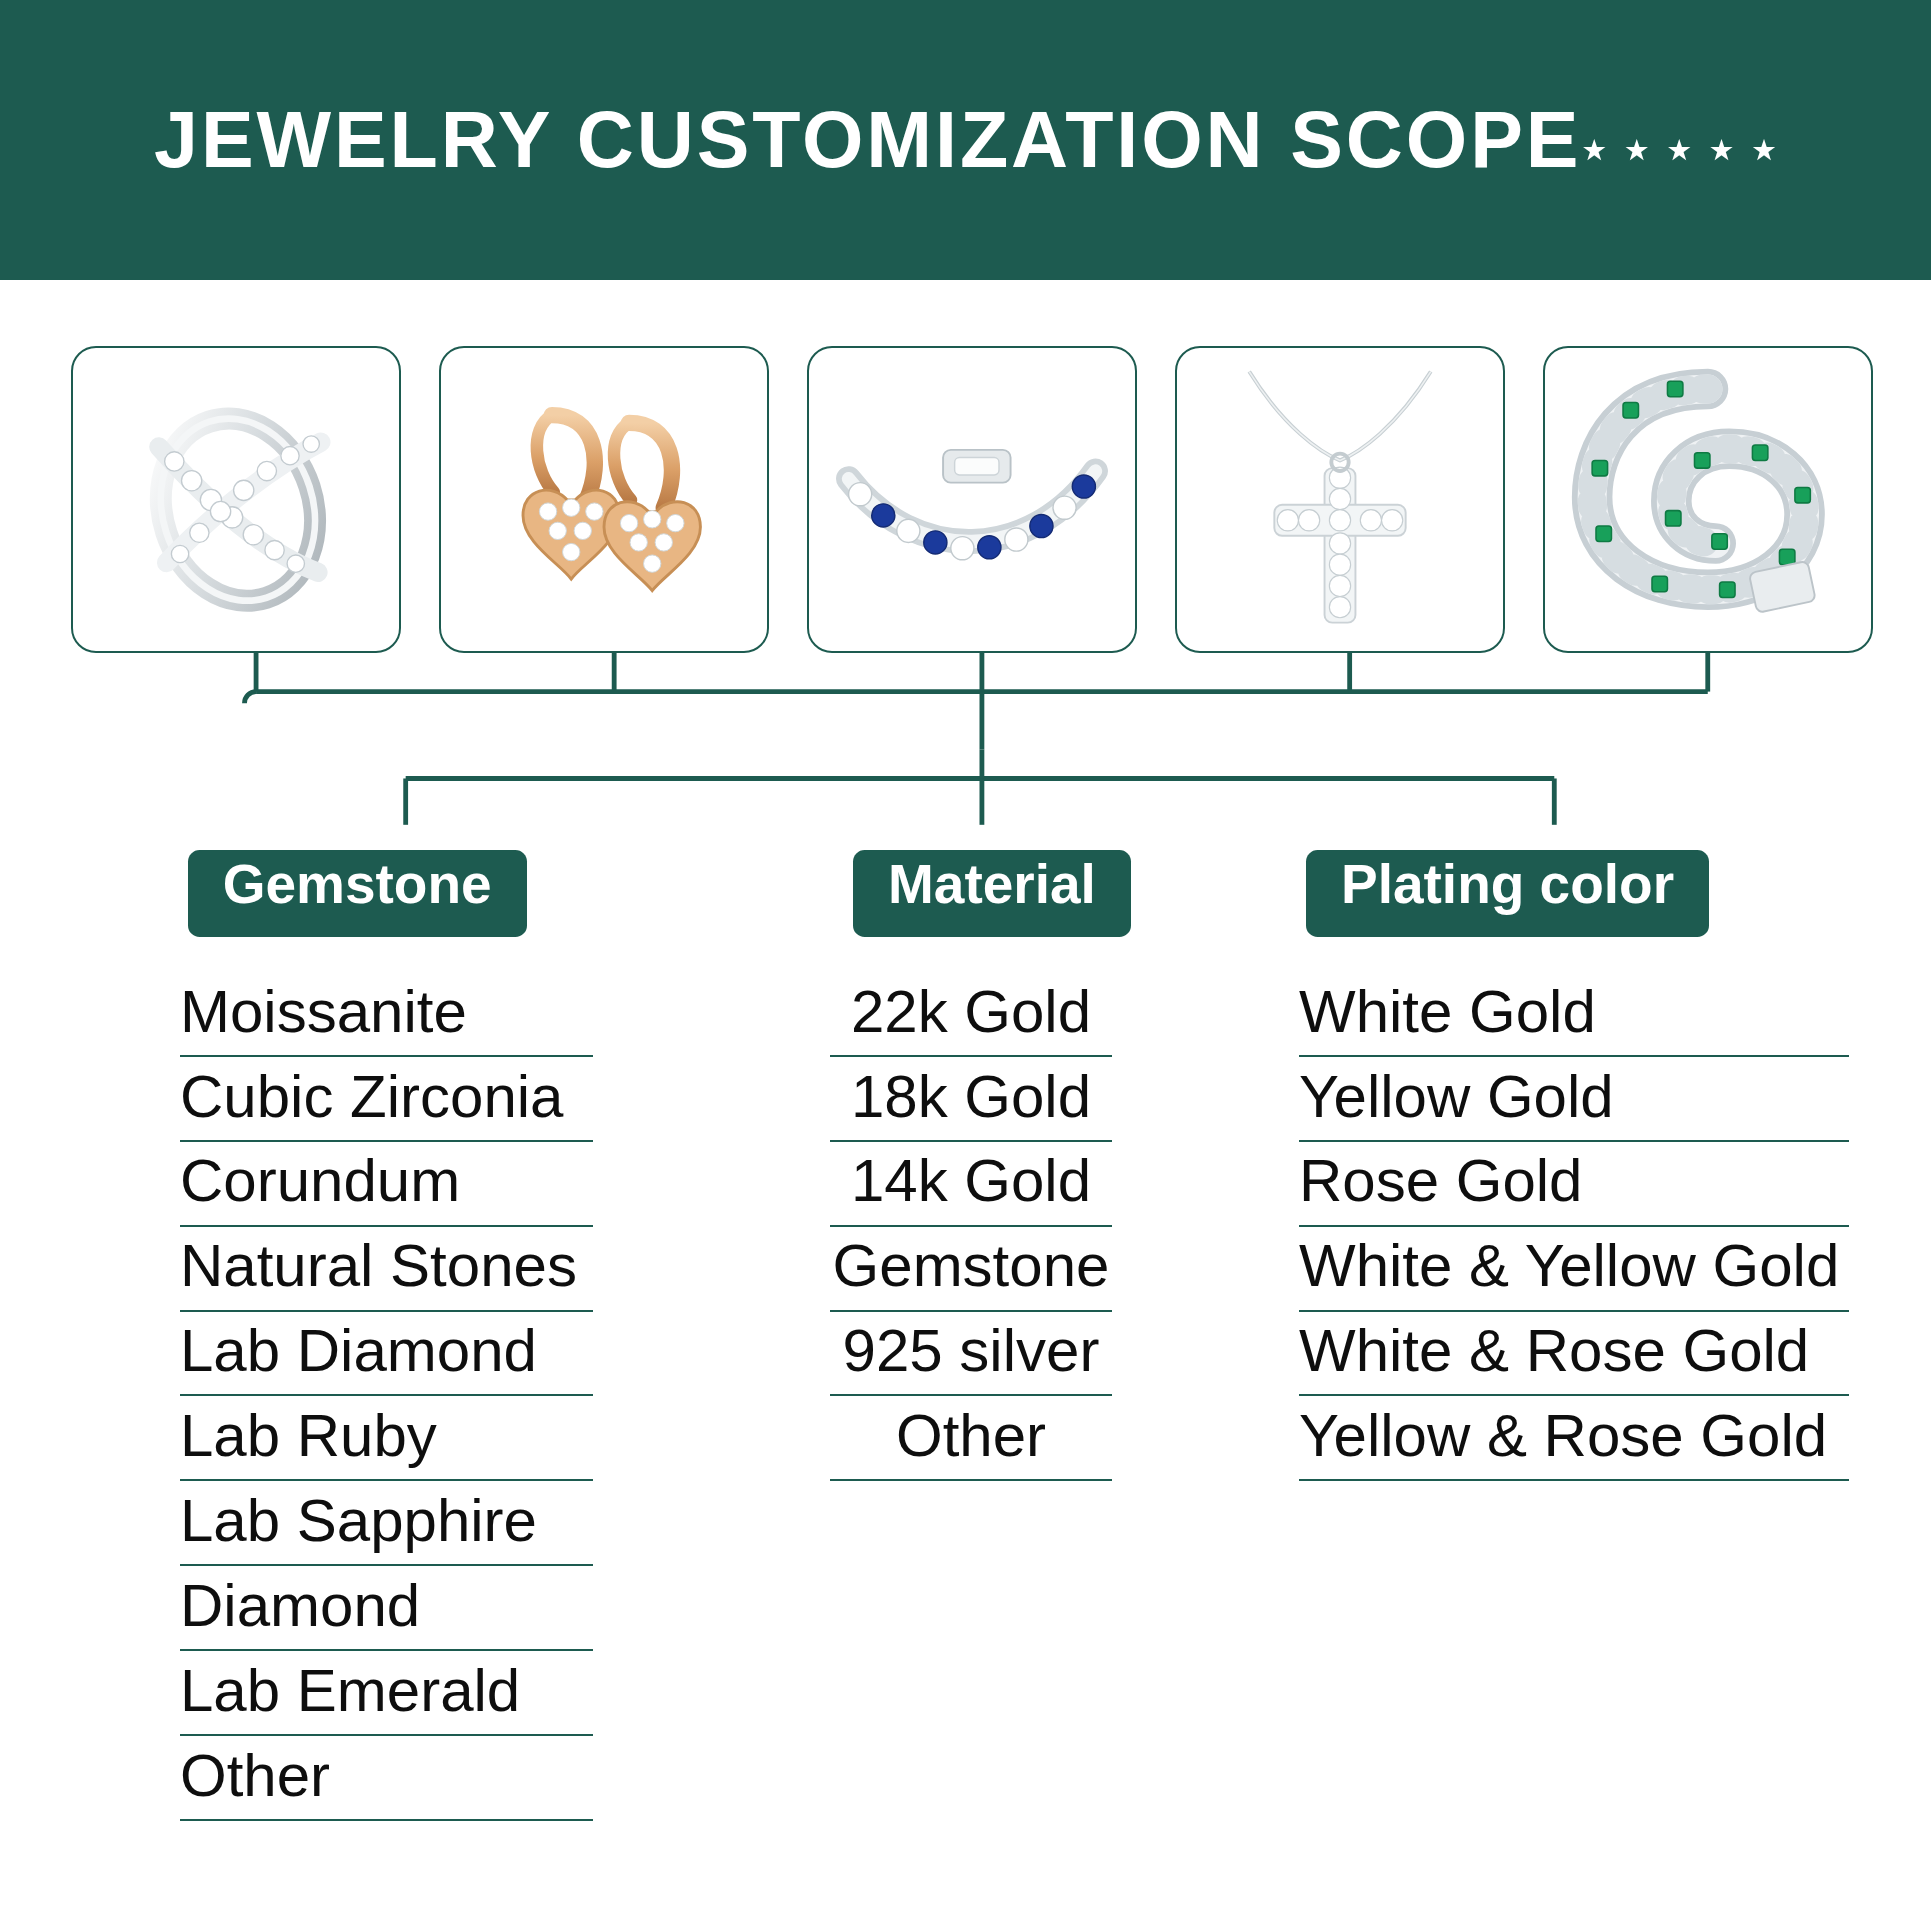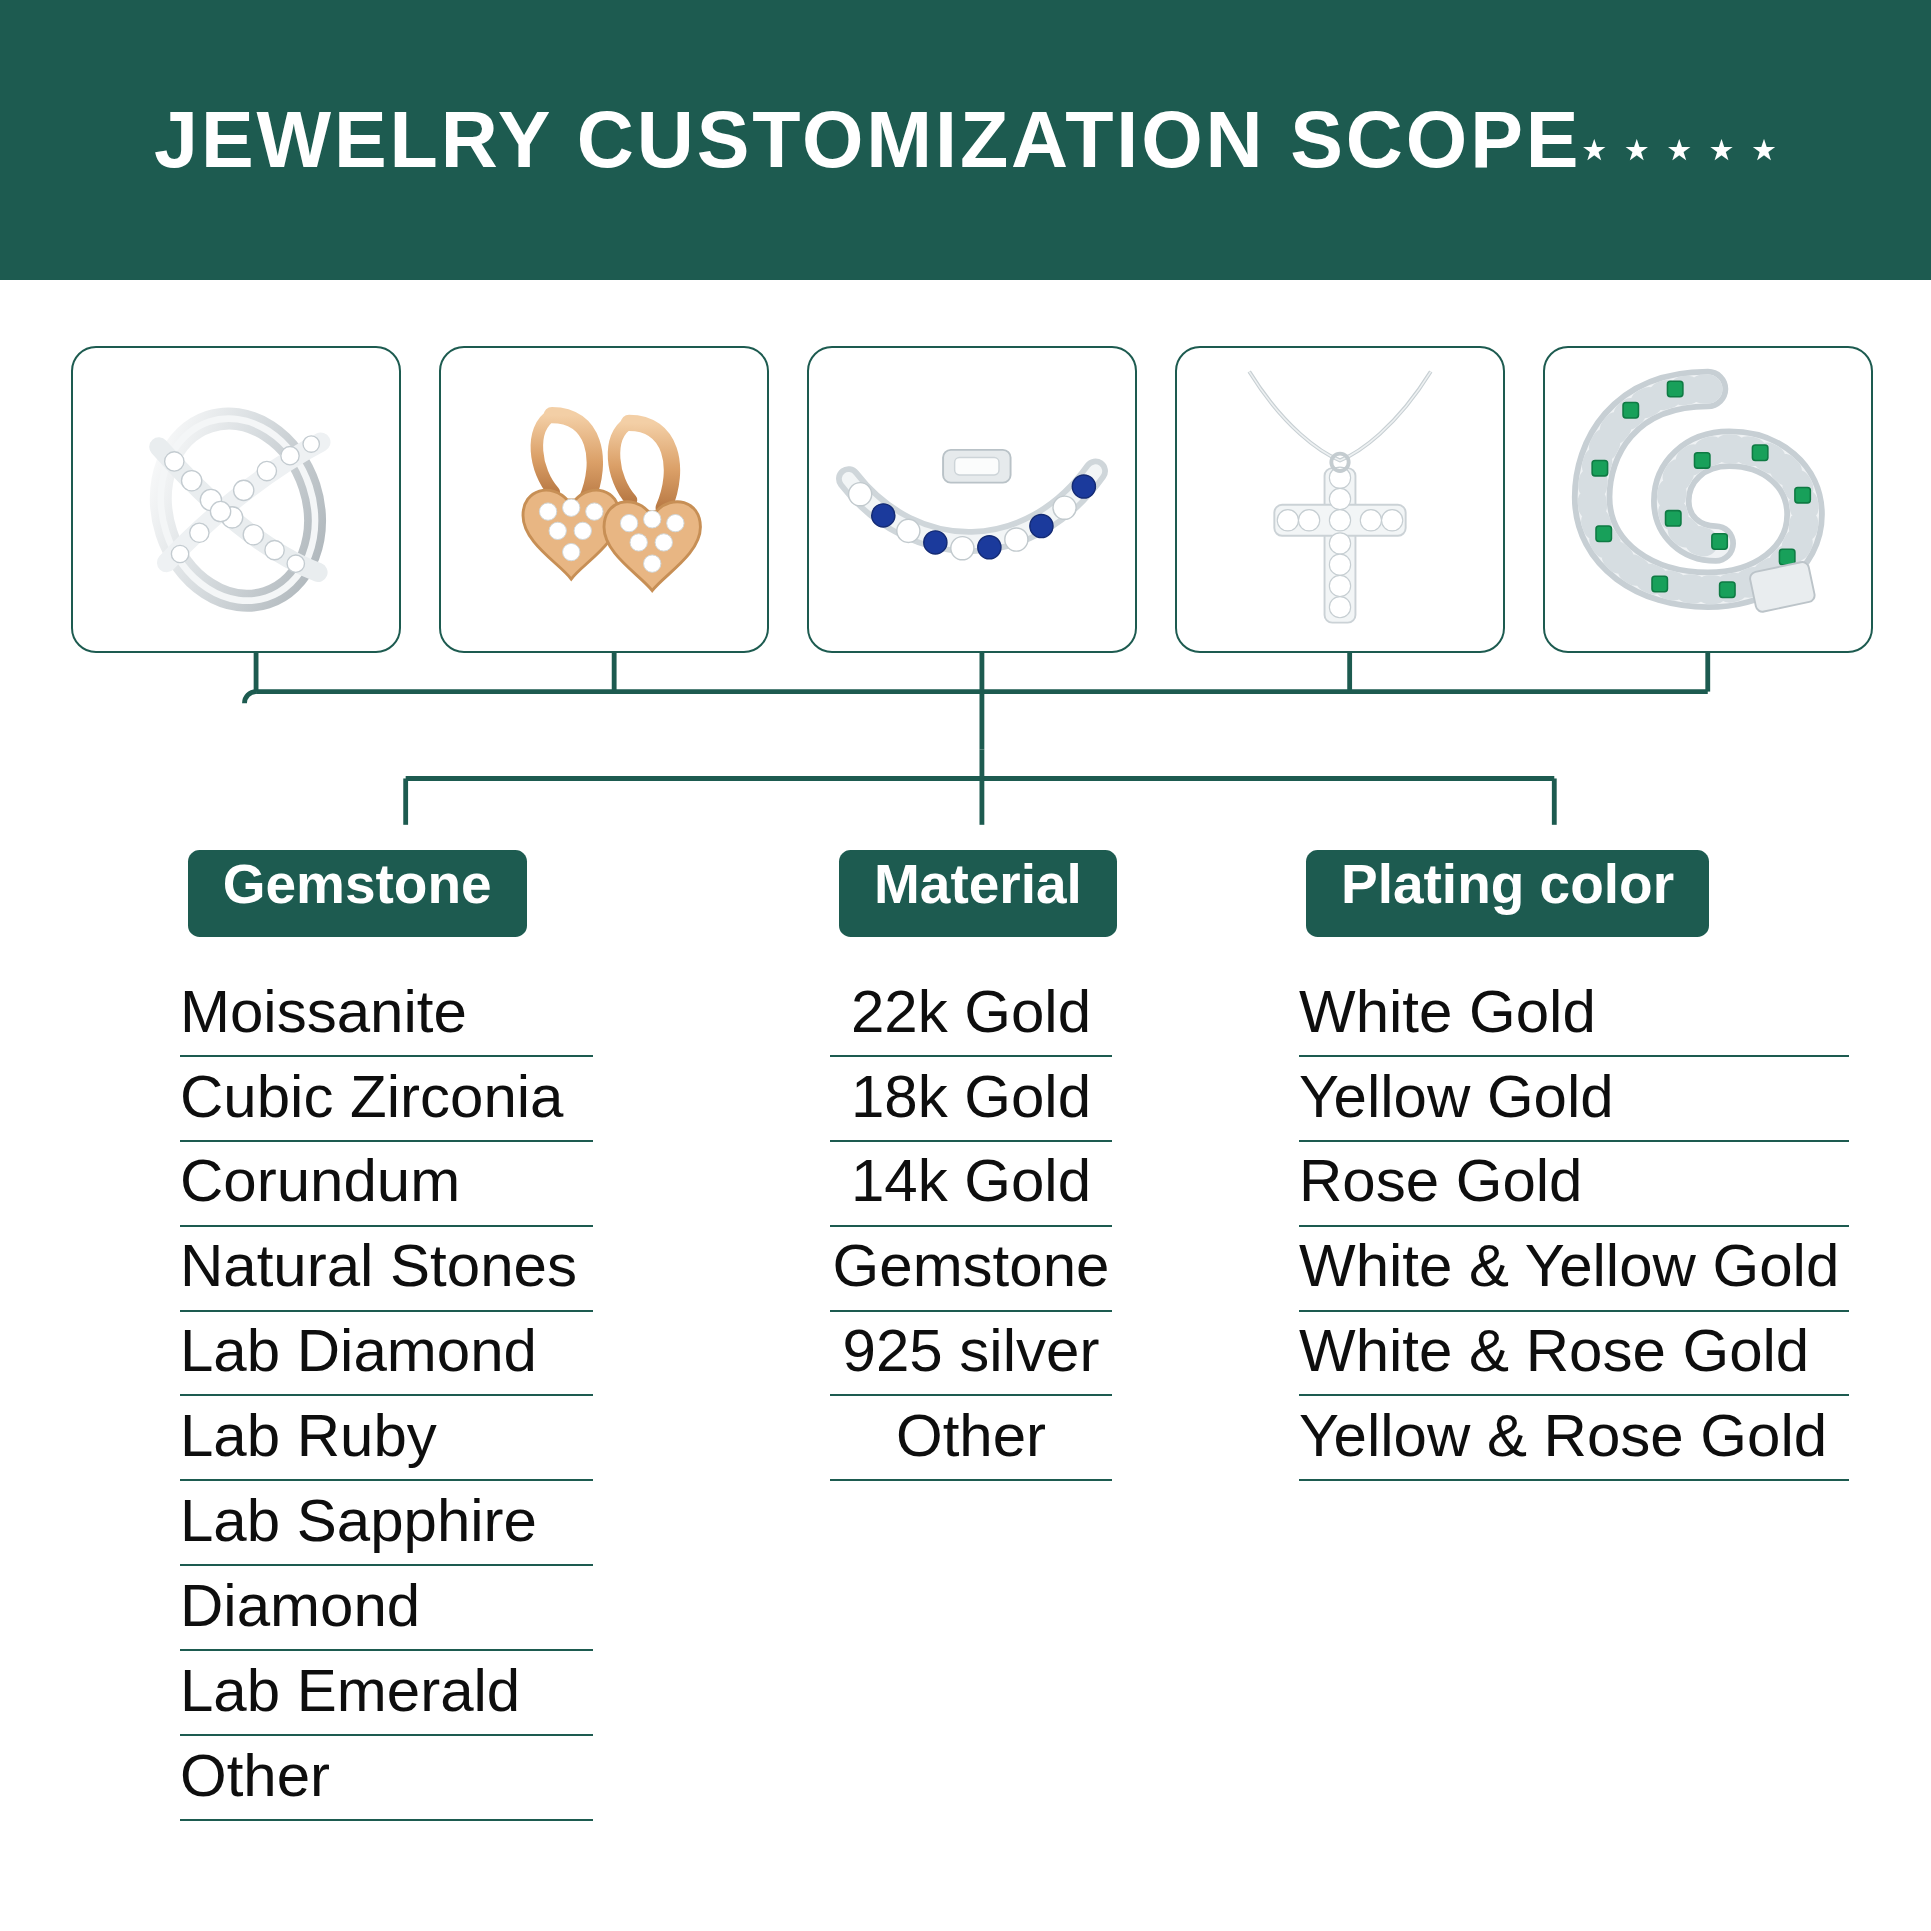--- a/index.html
+++ b/index.html
@@ -64,21 +64,21 @@
     background: #1d5b50;
     color: #ffffff;
     font-size: 55px;
     font-weight: bold;
     padding: 7px 35px 25px 35px;
     border-radius: 11.6px;
     line-height: 1;
     white-space: nowrap;
   }
   .col-gemstone .col-head { margin-left: 7.7px; }
-  .col-material .col-head { margin-left: 9px; }
+  .col-material .col-head { margin-left: 23px; }
   .col-plating  .col-head { margin-left: 7px; }
 
   .col-list { margin-top: 35px; list-style: none; }
   .col-list li {
     font-size: 60px;
     color: #0e0e0e;
     line-height: 1.06;
     padding: 7.7px 0 11.6px 0;
     border-bottom: 2.9px solid #1d5b50;
     white-space: nowrap;

